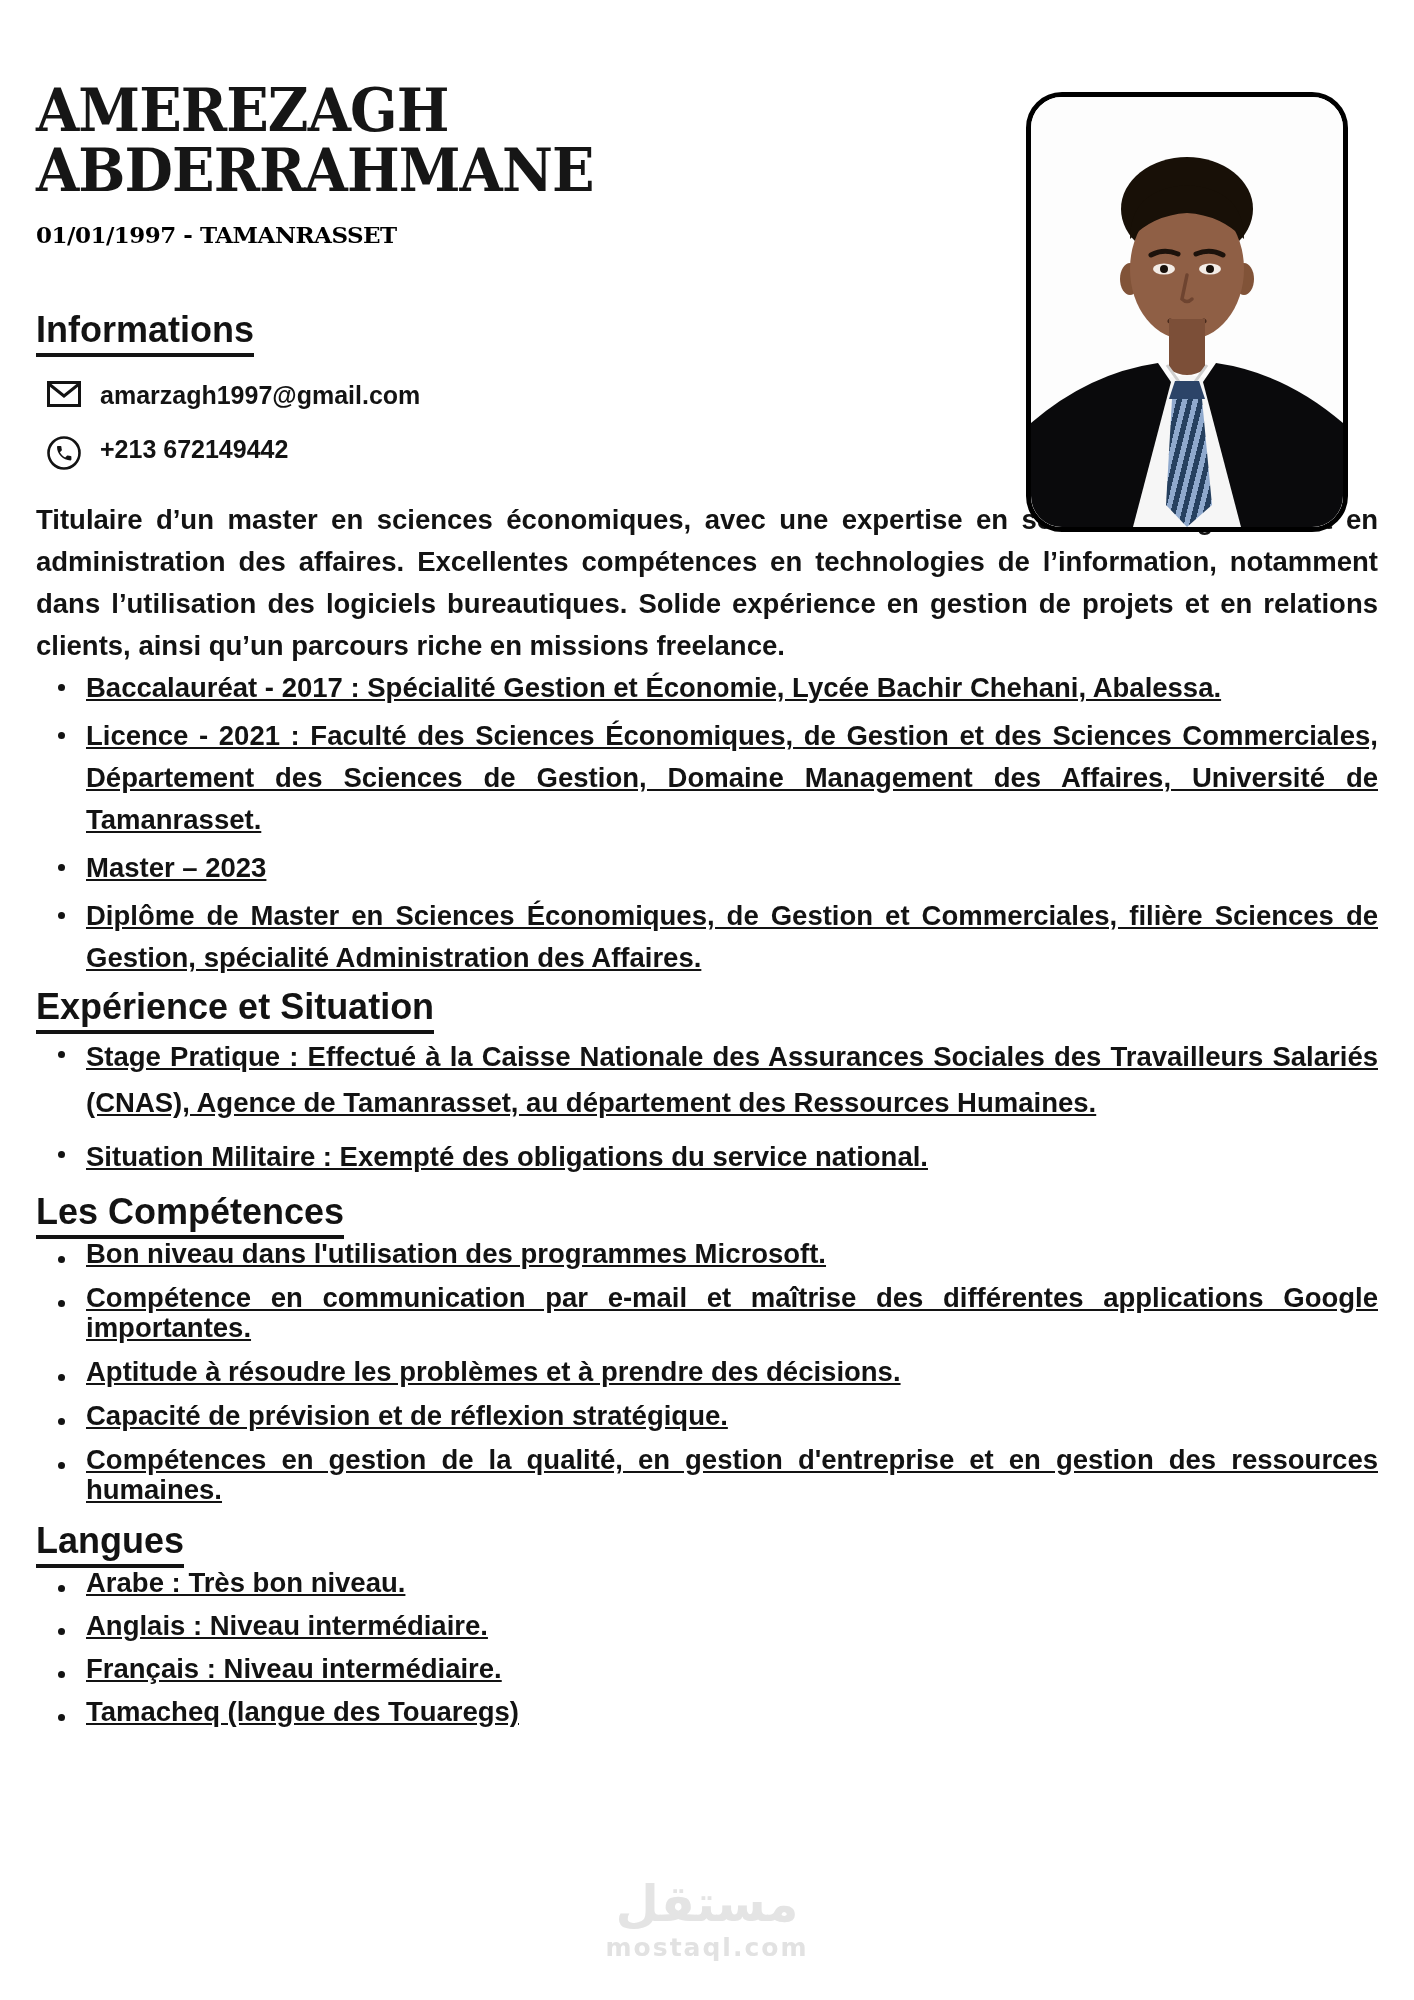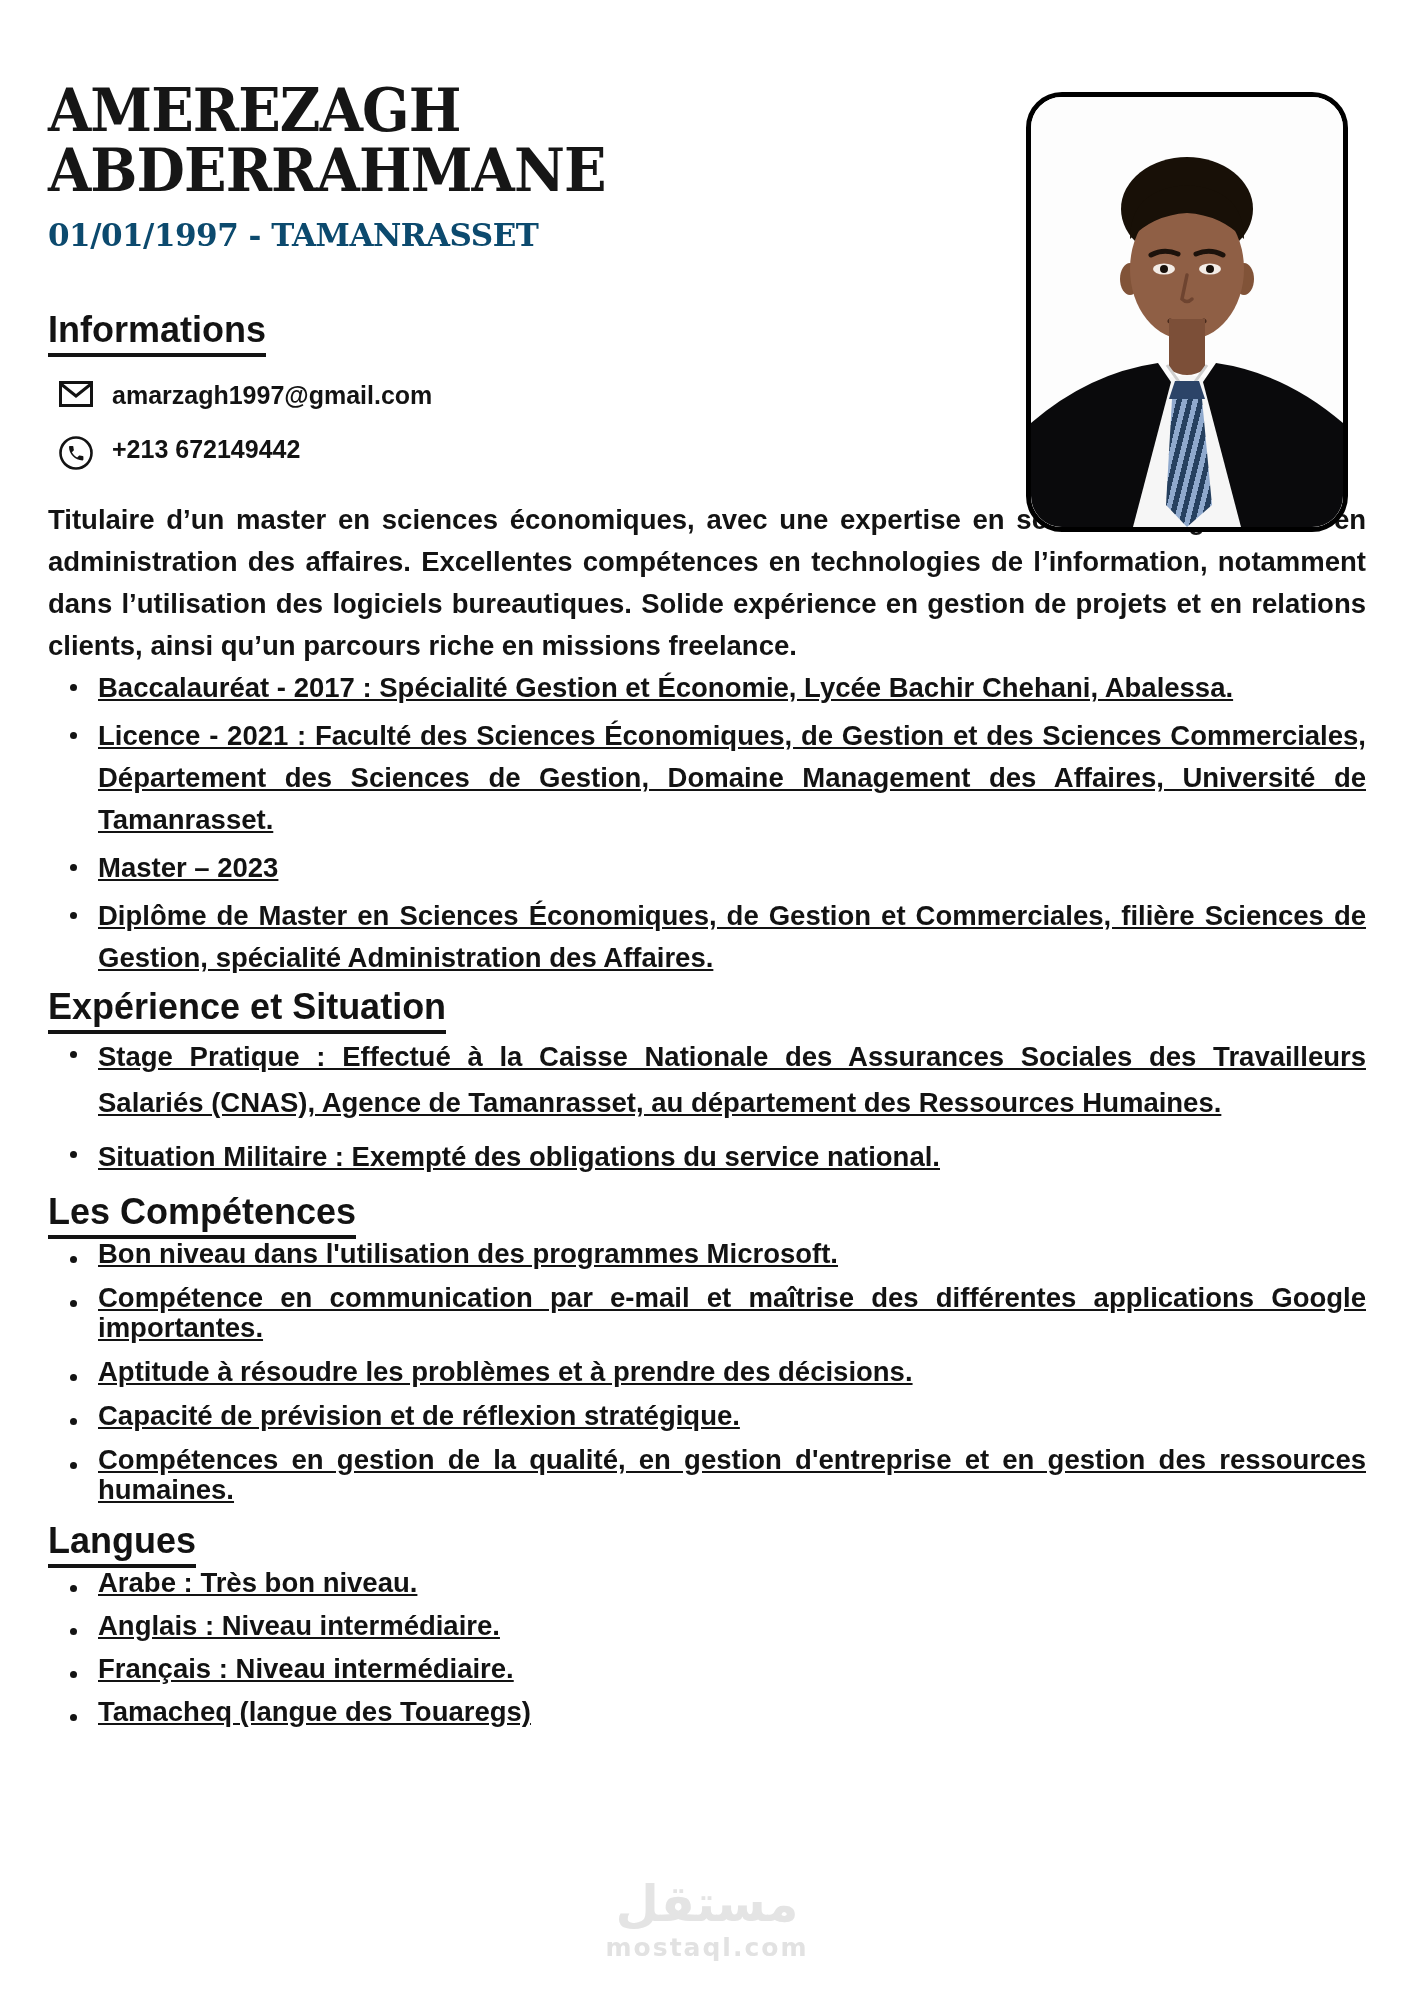--- a/index.html
+++ b/index.html
@@ -1,24 +1,24 @@
 <!DOCTYPE html>
 <html><head>
 <meta charset="utf-8">
 <style>
   html,body{margin:0;padding:0;background:#ffffff;}
   body{width:1414px;height:2000px;font-family:"Liberation Sans",sans-serif;color:#131313;position:relative;overflow:hidden;}
-  .page{position:relative;width:1414px;height:2000px;padding:0 48px;box-sizing:border-box;}
+  .page{position:relative;width:1414px;height:2000px;padding:0 36px;box-sizing:border-box;}
 
   
   .name{margin:0;padding-top:80px;font-family:"DejaVu Serif",serif;font-weight:bold;
         font-size:60px;line-height:60px;letter-spacing:-1px;transform:scaleX(.93);
         transform-origin:0 0;color:#161616;}
   .birth{margin:18px 0 3px;font-family:"DejaVu Serif",serif;font-weight:bold;
-         font-size:31px;line-height:34px;letter-spacing:-0.5px;color:#0c4a6e;}
+         font-size:23px;line-height:34px;letter-spacing:-0.5px;color:#000000;}
 
   
   .photo-frame{position:absolute;top:92px;right:66px;width:312px;height:430px;
                border:5px solid #000;border-radius:36px;overflow:hidden;background:#fff;}
   .photo-frame svg{display:block;}
 
   
   .sec{margin:0;font-size:36px;font-weight:bold;line-height:40px;}
   .sec .u{display:inline-block;border-bottom:4px solid #131313;padding-bottom:3px;}
   .sec-informations{margin-top:58px;}

